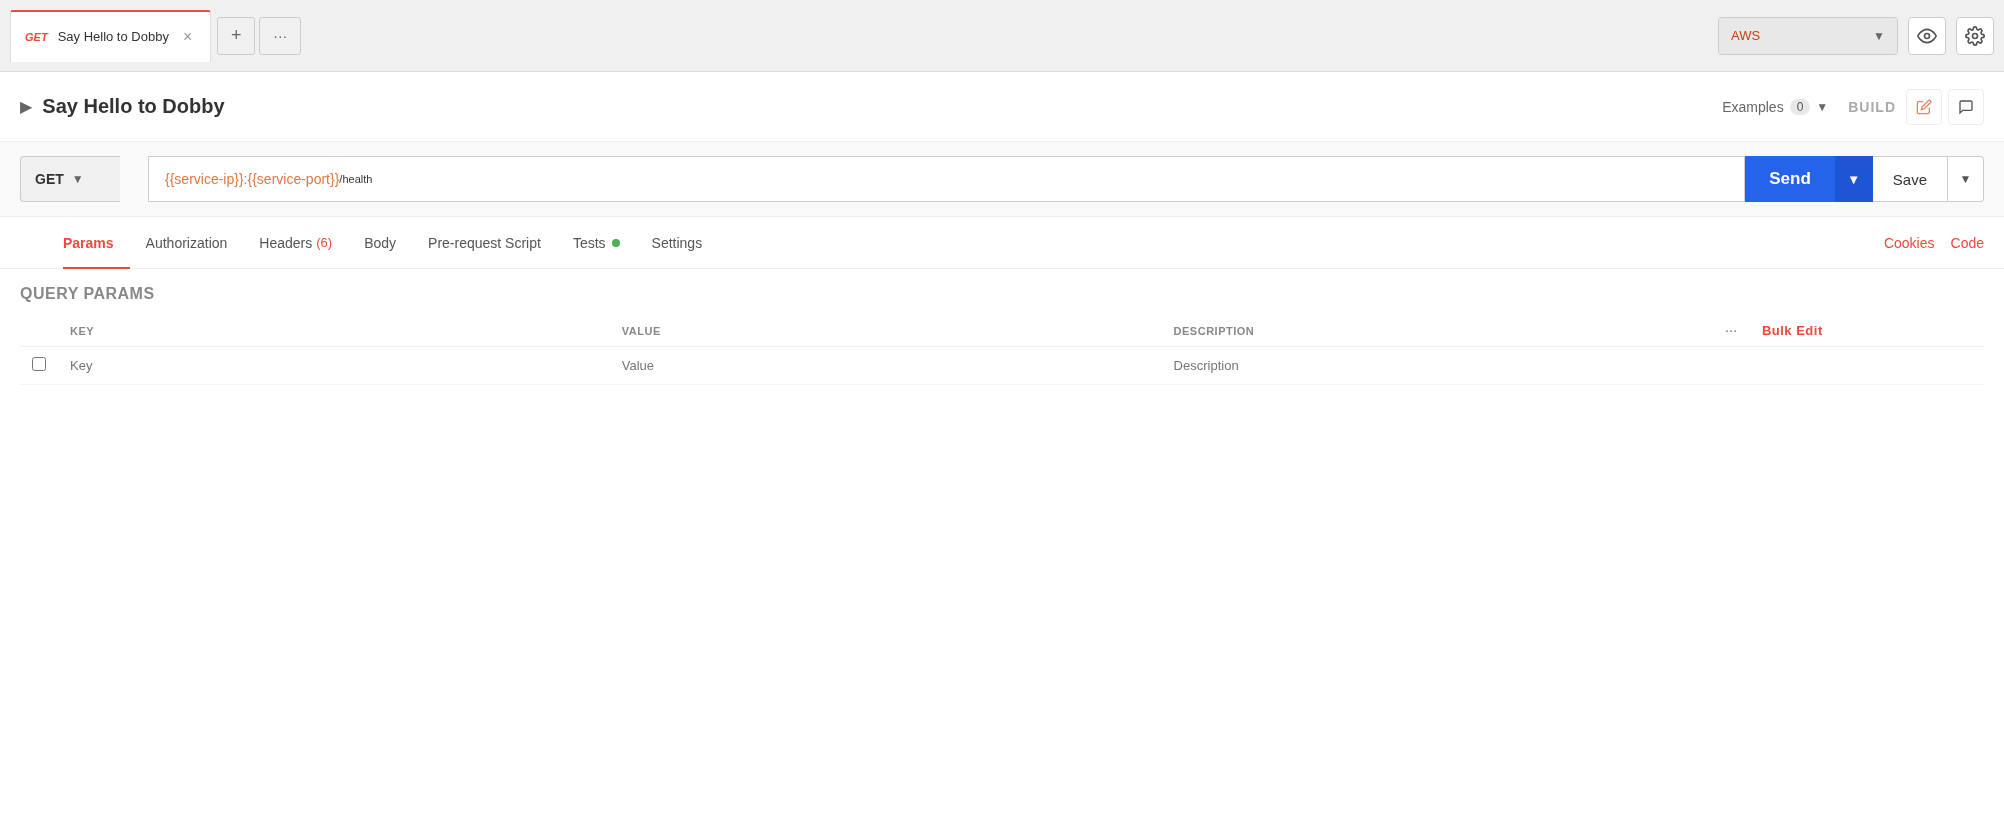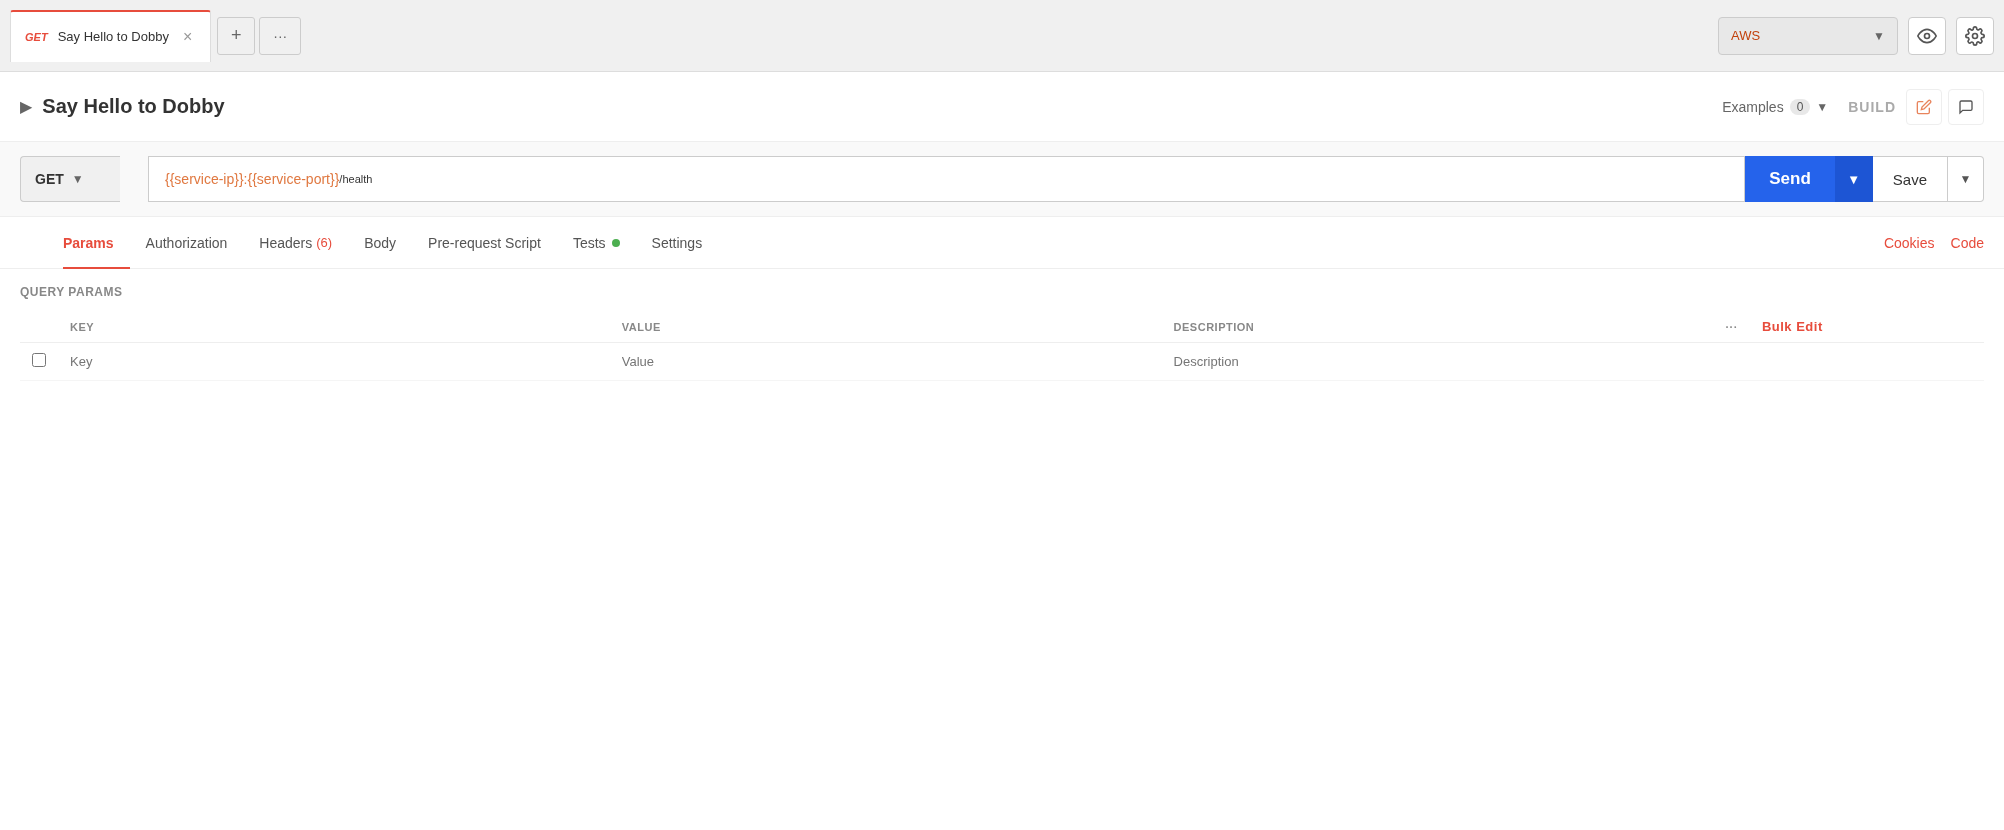--- a/index.html
+++ b/index.html
@@ -335,21 +335,21 @@
       color: #e74c3c;
       font-size: 14px;
       cursor: pointer;
     }
 
     
     .params-section {
       padding: 16px 20px 0;
     }
     .section-title {
-      font-size: 12px;
+      font-size: 16px;
       color: #888;
       font-weight: 600;
       text-transform: uppercase;
       margin-bottom: 12px;
       letter-spacing: 0.5px;
     }
     .params-table {
       width: 100%;
       border-collapse: collapse;
     }

